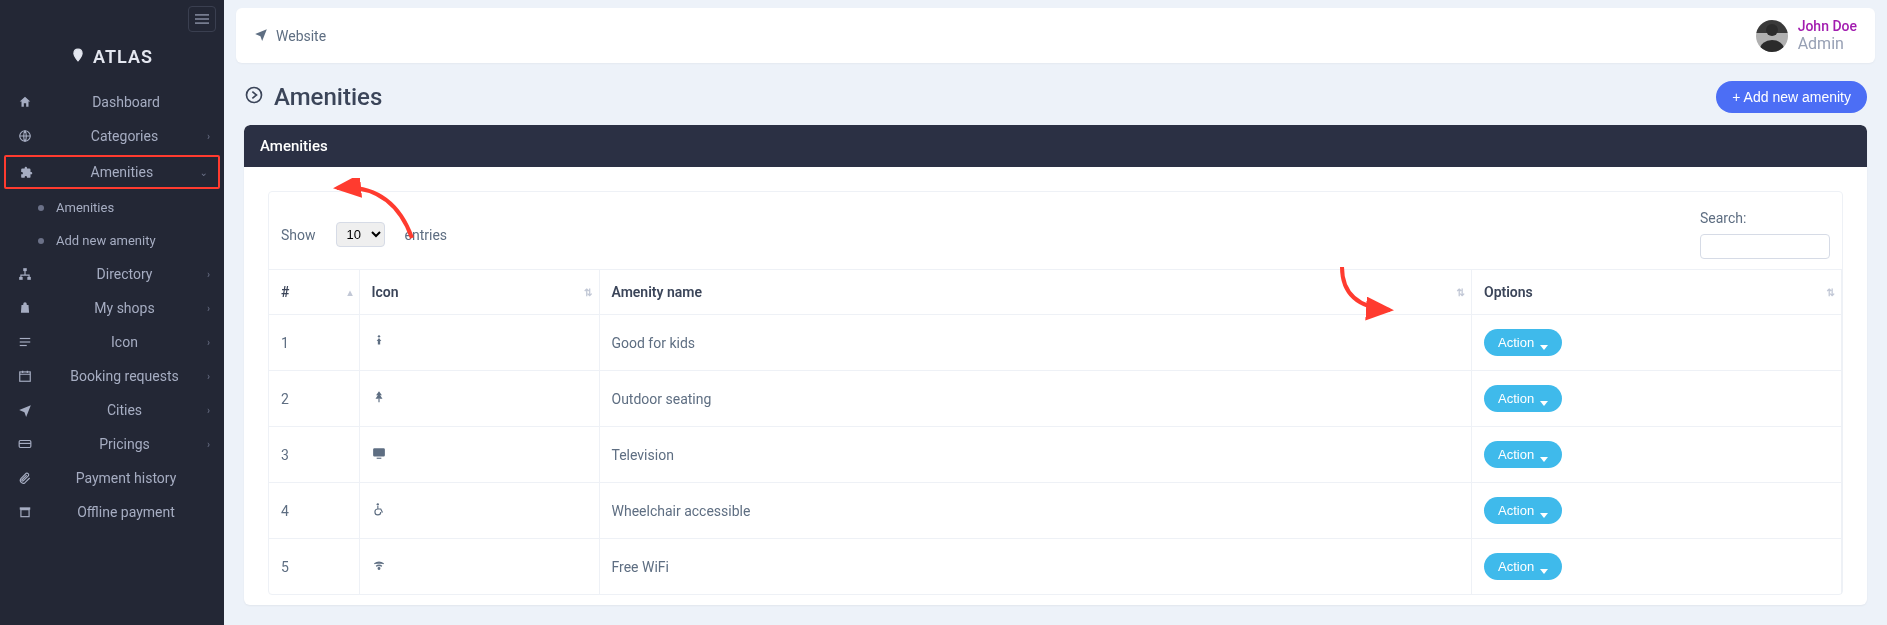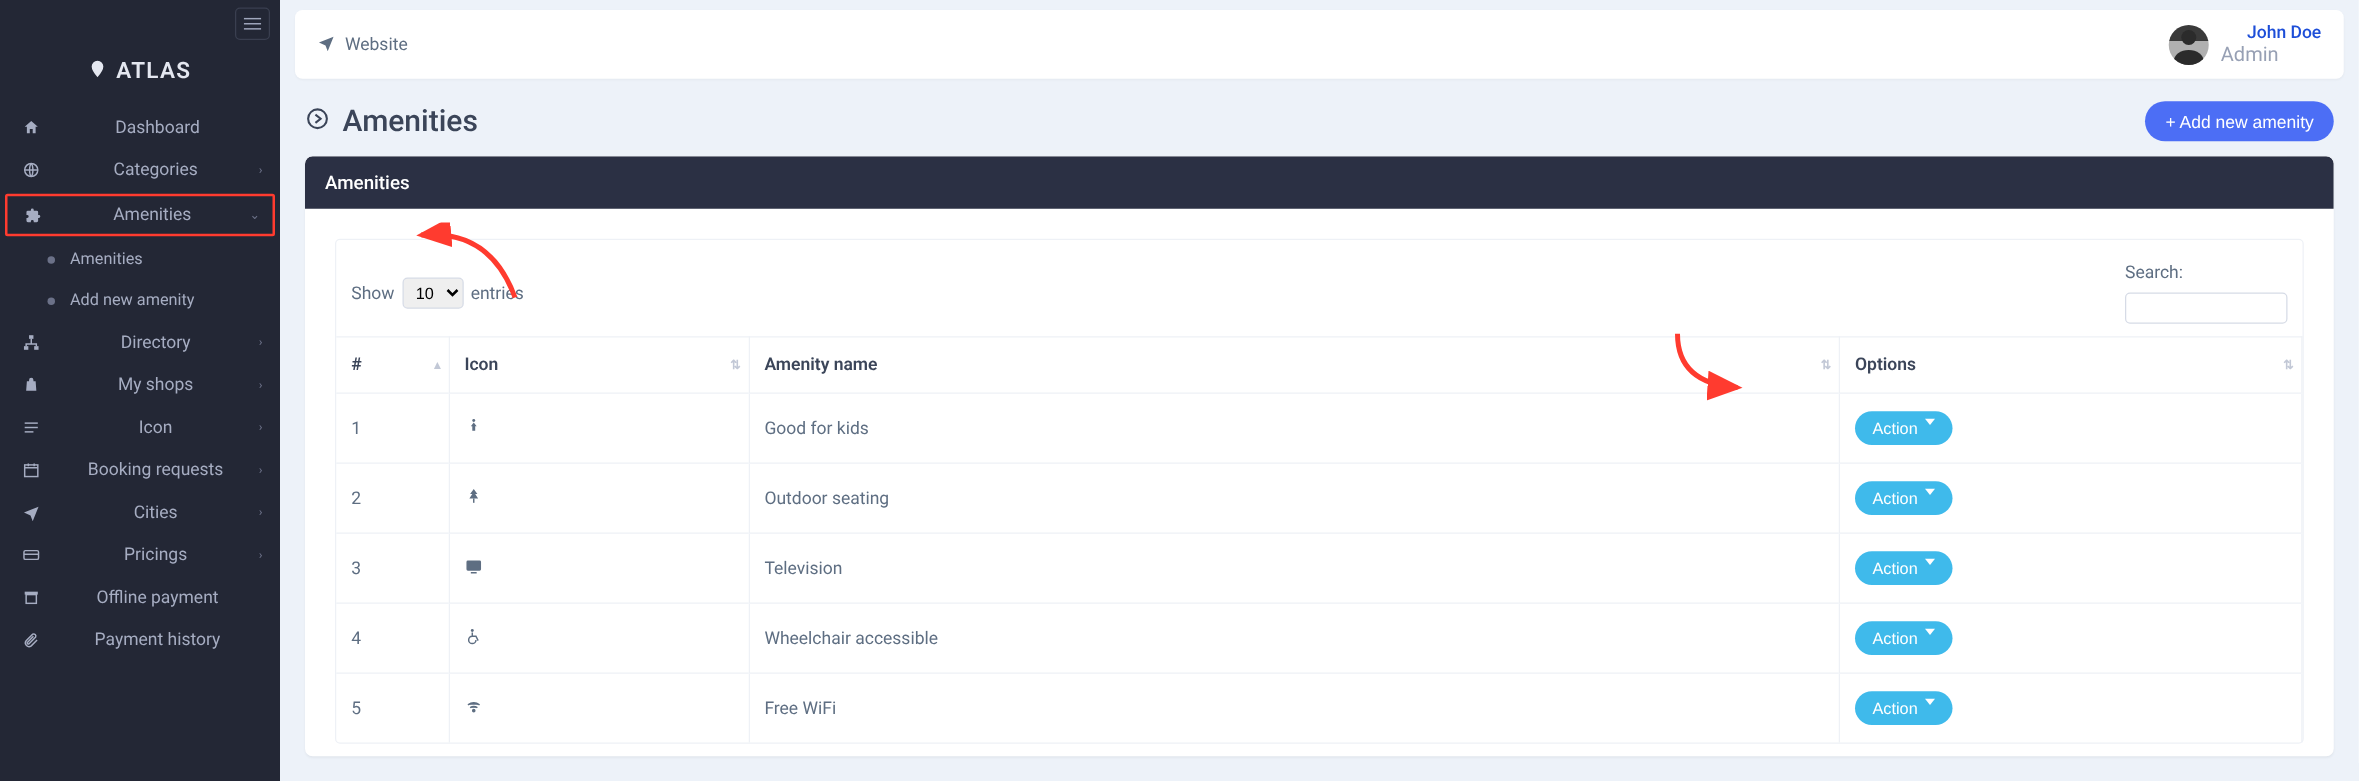--- a/index.html
+++ b/index.html
@@ -27,45 +27,45 @@
 .arrow2 { position: absolute; left: 1108px; top: 262px; pointer-events: none; z-index: 5; }
 
 
 .main { flex: 1; display: flex; flex-direction: column; overflow: hidden; position: relative; }
 .topbar { background: #fff; margin: 8px 12px 0 12px; border-radius: 6px; display: flex; align-items: center; padding: 10px 18px; box-shadow: 0 1px 2px rgba(0,0,0,.04); justify-content: flex-end; }
 .topbar .site-link { color: #5e6e82; display: flex; align-items: center; gap: 8px; cursor: pointer; }
 .topbar .spacer { flex: 1; }
 .topbar .avatar { width: 32px; height: 32px; border-radius: 50%; background: linear-gradient(#3a3a3a 40%, #b0b0b0 40%); margin-right: 10px; position: relative; overflow: hidden; }
 .avatar::after { content:""; position:absolute; left:50%; top:4px; transform:translateX(-50%); width:12px; height:12px; border-radius:50%; background:#2b2b2b; }
 .avatar::before { content:""; position:absolute; left:50%; bottom:-6px; transform:translateX(-50%); width:24px; height:18px; border-radius:50% 50% 0 0; background:#2b2b2b; }
-.user-block .name { color: #1d4ed8; font-weight: 500; margin-left: 21px; }
+.user-block .name { color: #a21caf; font-weight: 500; }
 .user-block .role { font-size: 16px; color: #97a0b4; }
 
 .page-header { display: flex; align-items: center; padding: 18px 20px 12px 20px; }
 .page-title { font-size: 24px; color: #3b4559; font-weight: 500; display: flex; align-items: center; gap: 10px; }
 .btn-primary { background: #4c6ef5; color: #fff; border: none; border-radius: 20px; padding: 8px 16px; font-size: 14px; cursor: pointer; }
 
 .panel { margin: 0 20px 20px 20px; background: #fff; border-radius: 6px; overflow: hidden; box-shadow: 0 1px 2px rgba(0,0,0,.05); }
 .panel-title { background: #2b3044; color: #fff; padding: 12px 16px; font-size: 15px; font-weight: 500; border-radius: 6px 6px 0 0; }
 
 .inner-card { margin: 24px; border: 1px solid #eef1f6; border-radius: 4px; padding: 0; background:#fff; }
 .table-controls { display: flex; align-items: center; padding: 18px 12px 10px 12px; }
-.table-controls .left { display: flex; align-items: center; gap: 6px; color:#5e6e82; }
+.table-controls .left { display: flex; align-items: center; gap: 20px; color:#5e6e82; }
 .table-controls select { border: 1px solid #d6dbe6; border-radius: 4px; padding: 3px 6px; font-size: 13px; }
 .table-controls .right { margin-left: auto; display: flex; align-items: flex-start; gap: 8px; flex-direction: column; }
 .table-controls input[type=text] { border: 1px solid #d6dbe6; border-radius: 4px; padding: 4px 8px; width: 130px; font-size: 13px; }
 
 table { width: 100%; border-collapse: collapse; }
 th, td { text-align: left; padding: 14px 12px; border-top: 1px solid #eef1f6; border-right: 1px solid #eef1f6; font-size: 14px; color:#5e6e82; }
 th { font-weight: 600; color: #3b4559; position: relative; }
 th .sort { position: absolute; right: 8px; top: 50%; transform: translateY(-50%); font-size: 10px; color: #c2c8d6; letter-spacing: -2px; }
 th.num-col { width: 90px; }
 th.icon-col { width: 240px; }
 th.opt-col { width: 370px; }
-.btn-action { background: #3fbaeb; color: #fff; border: none; border-radius: 16px; padding: 6px 14px; font-size: 13px; cursor: pointer; display: inline-flex; align-items: flex-start; gap: 6px; }
+.btn-action { background: #3fbaeb; color: #fff; border: none; border-radius: 16px; padding: 6px 14px; font-size: 13px; cursor: pointer; display: inline-flex; align-items: flex-end; gap: 6px; }
 .caret-down { width: 0; height: 0; border-left: 4px solid transparent; border-right: 4px solid transparent; border-top: 5px solid #fff; display:inline-block; }
 
 .ic svg, .cell-icon svg { width: 14px; height: 14px; fill: currentColor; }
 .cell-icon { color: #5e6e82; }
 </style>
 </head>
 <body>
 
 <div class="app">
   <aside class="sidebar">
@@ -182,33 +182,33 @@
               <rect x="2" y="6" width="20" height="12" rx="2" fill="none" stroke="currentColor" stroke-width="2"></rect>
               <rect x="2" y="10" width="20" height="2"></rect>
             </svg>
           </span>
         <span class="label">Pricings</span>
         <span class="chev">›</span>
       </li>
       <li class="nav-item">
         <span class="ic">
             <svg viewBox="0 0 24 24">
+              <path d="M20 12l-8 8a5 5 0 01-7-7l9-9a3 3 0 014 4l-9 9a1 1 0 01-2-2l8-8" fill="none" stroke="currentColor" stroke-width="2"></path>
+            </svg>
+          </span>
+        <span class="label">Payment history</span>
+      </li>
+      <li class="nav-item">
+        <span class="ic">
+            <svg viewBox="0 0 24 24">
               <rect x="3" y="4" width="18" height="4"></rect>
               <rect x="5" y="8" width="14" height="12" fill="none" stroke="currentColor" stroke-width="2"></rect>
             </svg>
           </span>
         <span class="label">Offline payment</span>
-      </li>
-      <li class="nav-item">
-        <span class="ic">
-            <svg viewBox="0 0 24 24">
-              <path d="M20 12l-8 8a5 5 0 01-7-7l9-9a3 3 0 014 4l-9 9a1 1 0 01-2-2l8-8" fill="none" stroke="currentColor" stroke-width="2"></path>
-            </svg>
-          </span>
-        <span class="label">Payment history</span>
       </li>
     </ul>
   </aside>
 
   <main class="main">
 
     <svg class="arrow1" width="90" height="70">
       <defs>
           <marker id="ah1" markerWidth="8" markerHeight="8" refX="6" refY="3" orient="auto">
             <path d="M0,0 L7,3 L0,6 z" fill="#ff3b2f"></path>

